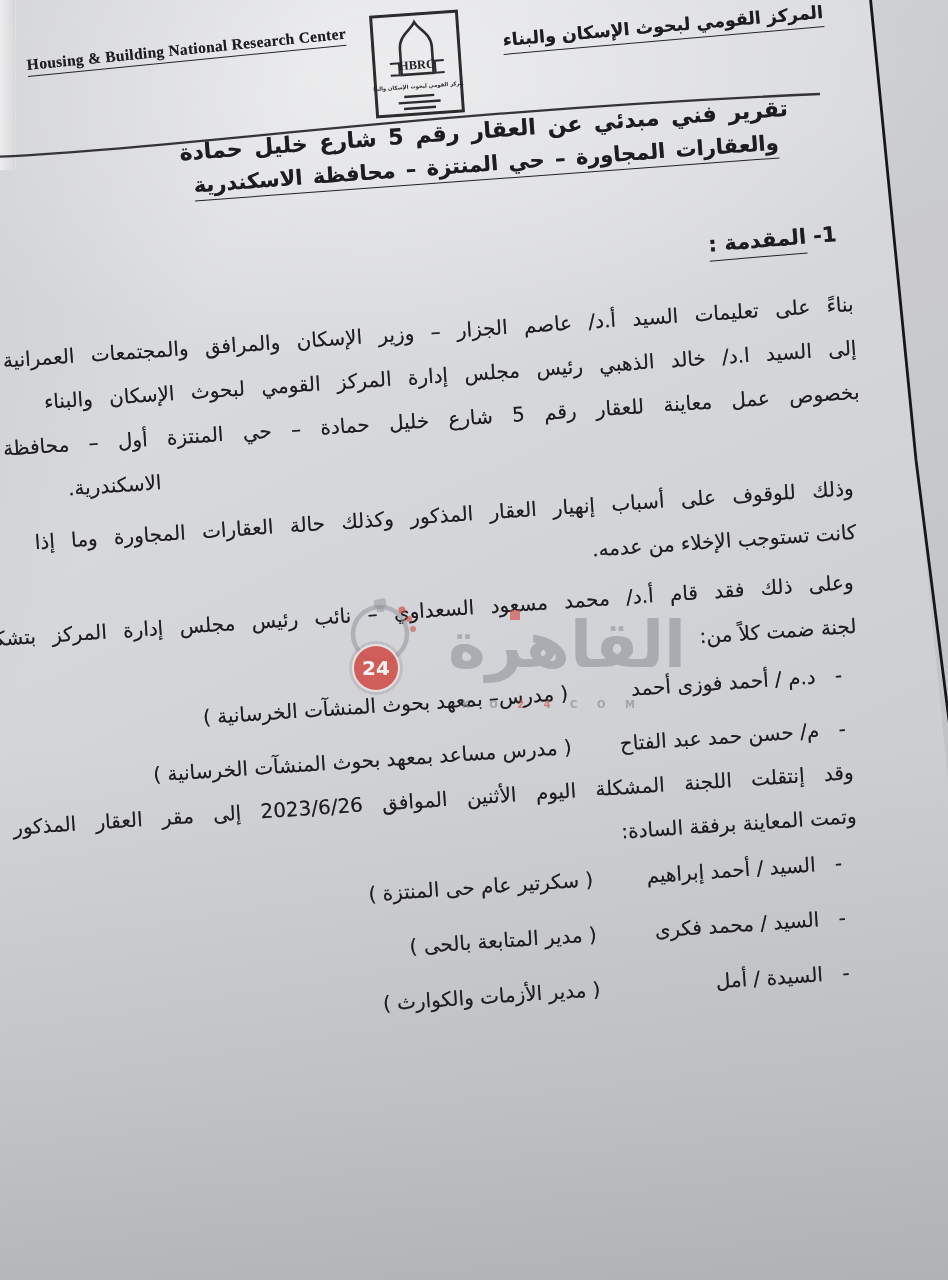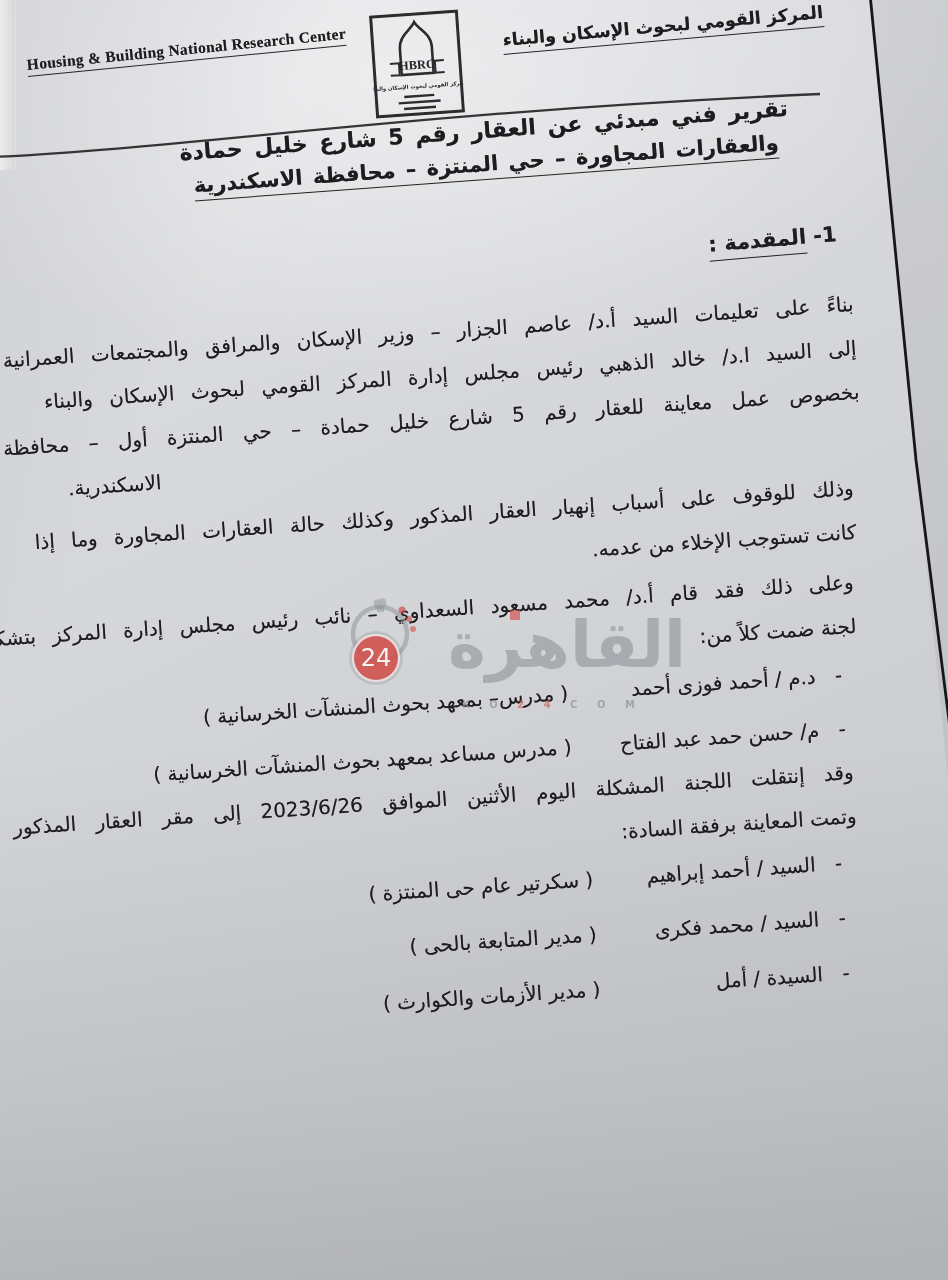--- a/index.html
+++ b/index.html
@@ -54,24 +54,24 @@
   .lst1 .row + .row{margin-top:10px;}
   .lst2 .row + .row{margin-top:11px;}
   .dash{width:30px;text-align:center;}
   .name1{width:240px;} .name2{width:215px;}
   .role{}
 
   
   #wm{position:absolute;left:344px;top:584px;width:336px;height:150px;z-index:6;}
   #wm .word{position:absolute;left:60px;top:29px;font-size:64px;font-weight:700;
     color:#82868d;opacity:.5;direction:rtl;letter-spacing:-1px;line-height:1;margin-left:44px;}
-  #wm .badge{position:absolute;left:8px;top:50px;width:44px;height:44px;border-radius:50%;
+  #wm .badge{position:absolute;left:8px;top:60px;width:44px;height:44px;border-radius:50%;
     background:rgba(207,79,75,.88);border:2px solid rgba(236,236,236,.9);
     box-shadow:0 0 0 3px rgba(140,145,150,.30);display:flex;align-items:center;justify-content:center;
-    color:#f5f2ef;font-weight:400;font-size:24px;}
+    color:#f5f2ef;font-weight:700;font-size:20px;}
   #wm .qdot{position:absolute;left:166px;top:26px;width:10px;height:10px;background:rgba(207,79,75,.65);}
   #wm .sub{position:absolute;left:118px;top:115px;font-size:10px;letter-spacing:8px;
     color:#8d9197;opacity:.7;font-weight:700;}
   #wm .sub .mid{color:rgba(200,70,66,.85);}
 </style>
 </head>
 <body>
 
 <div class="canvas">
 

